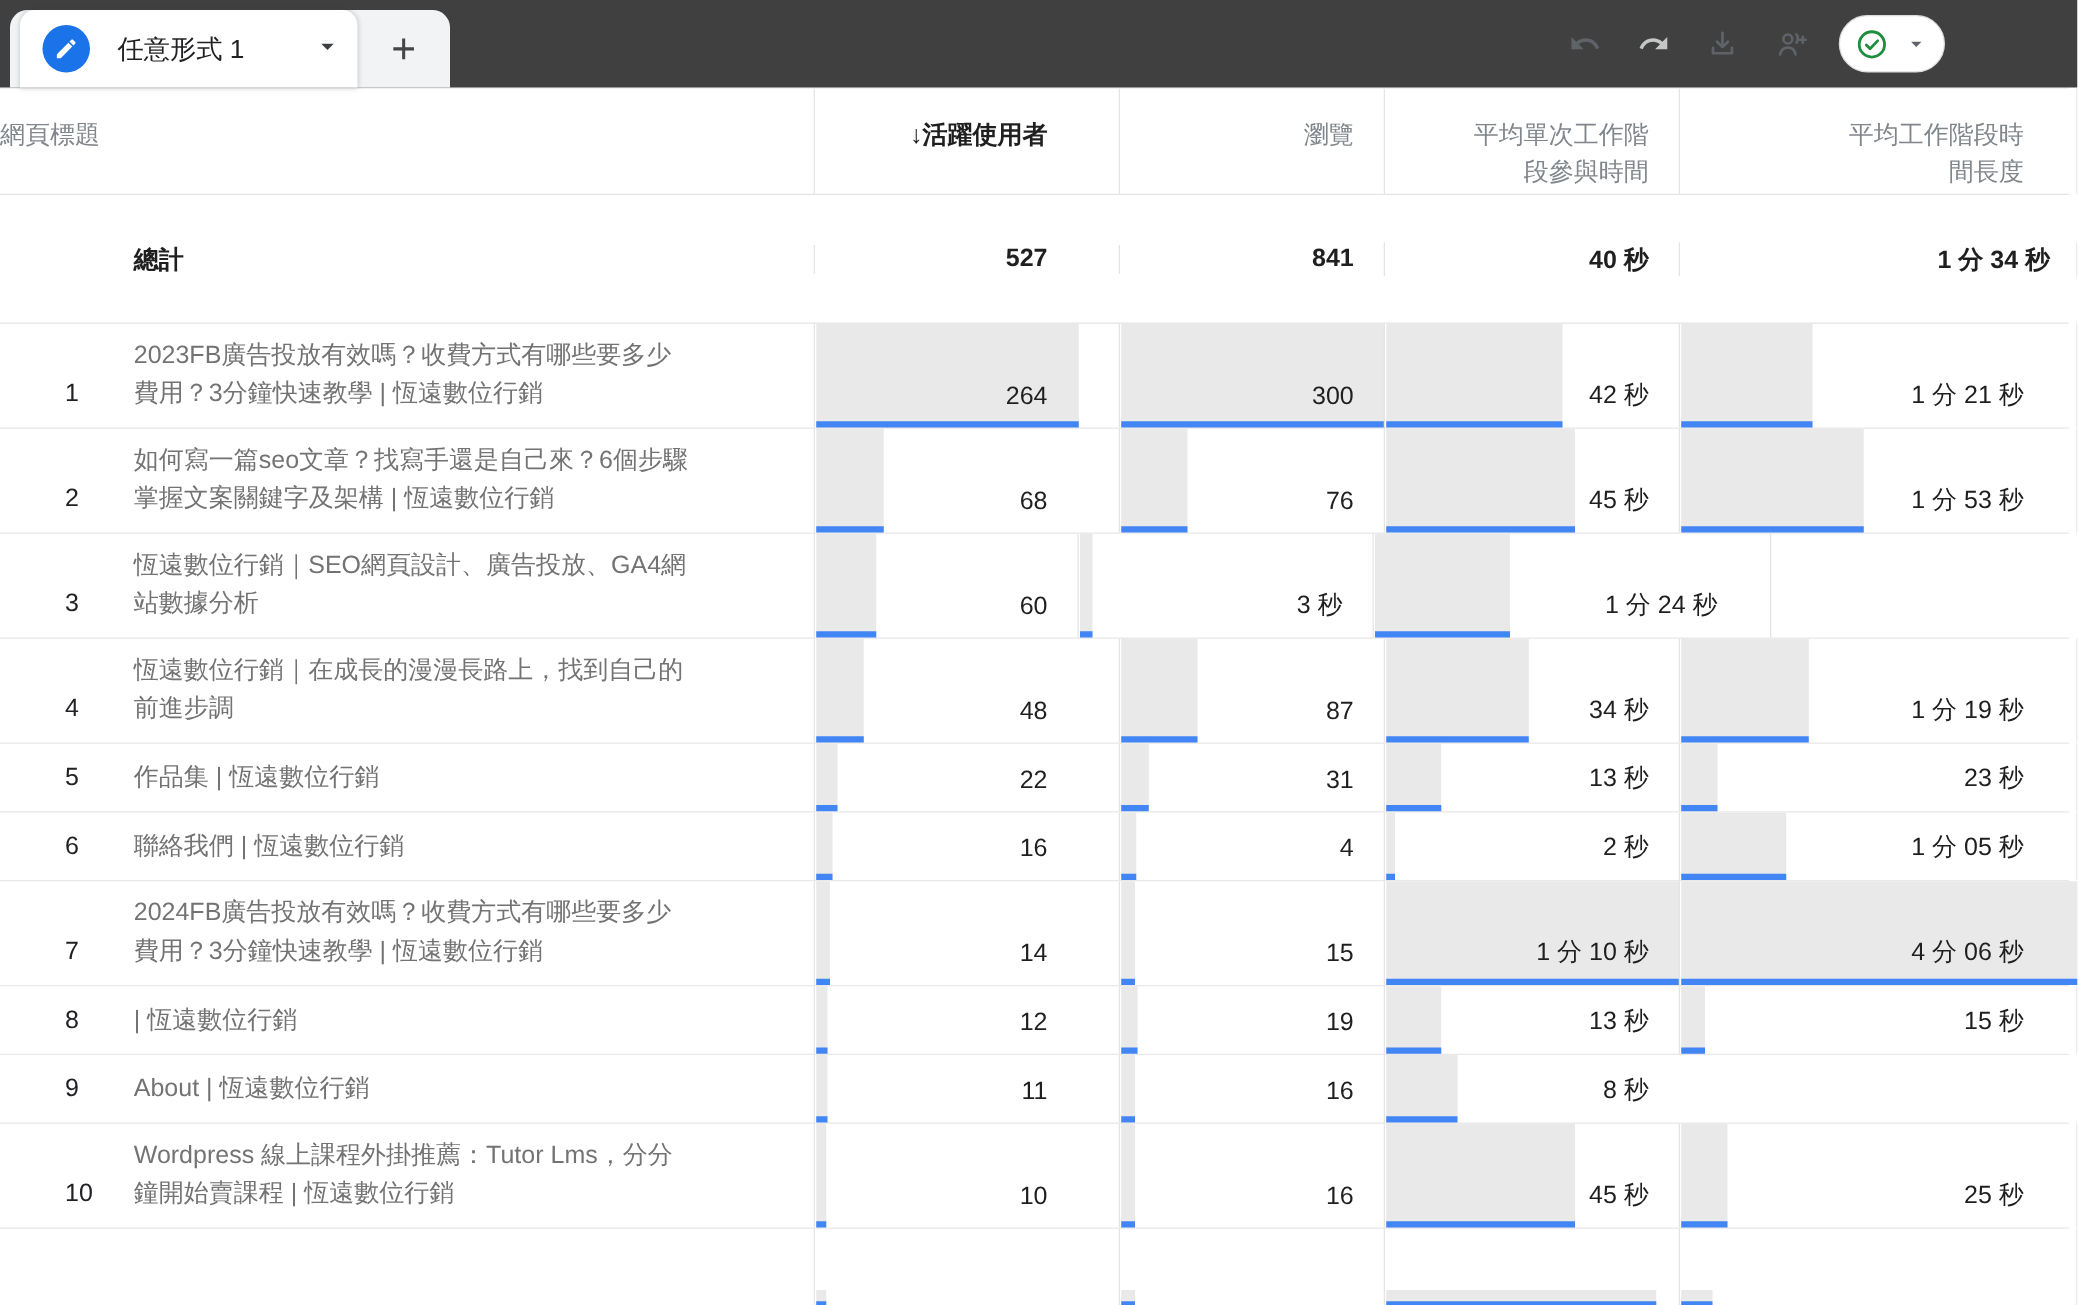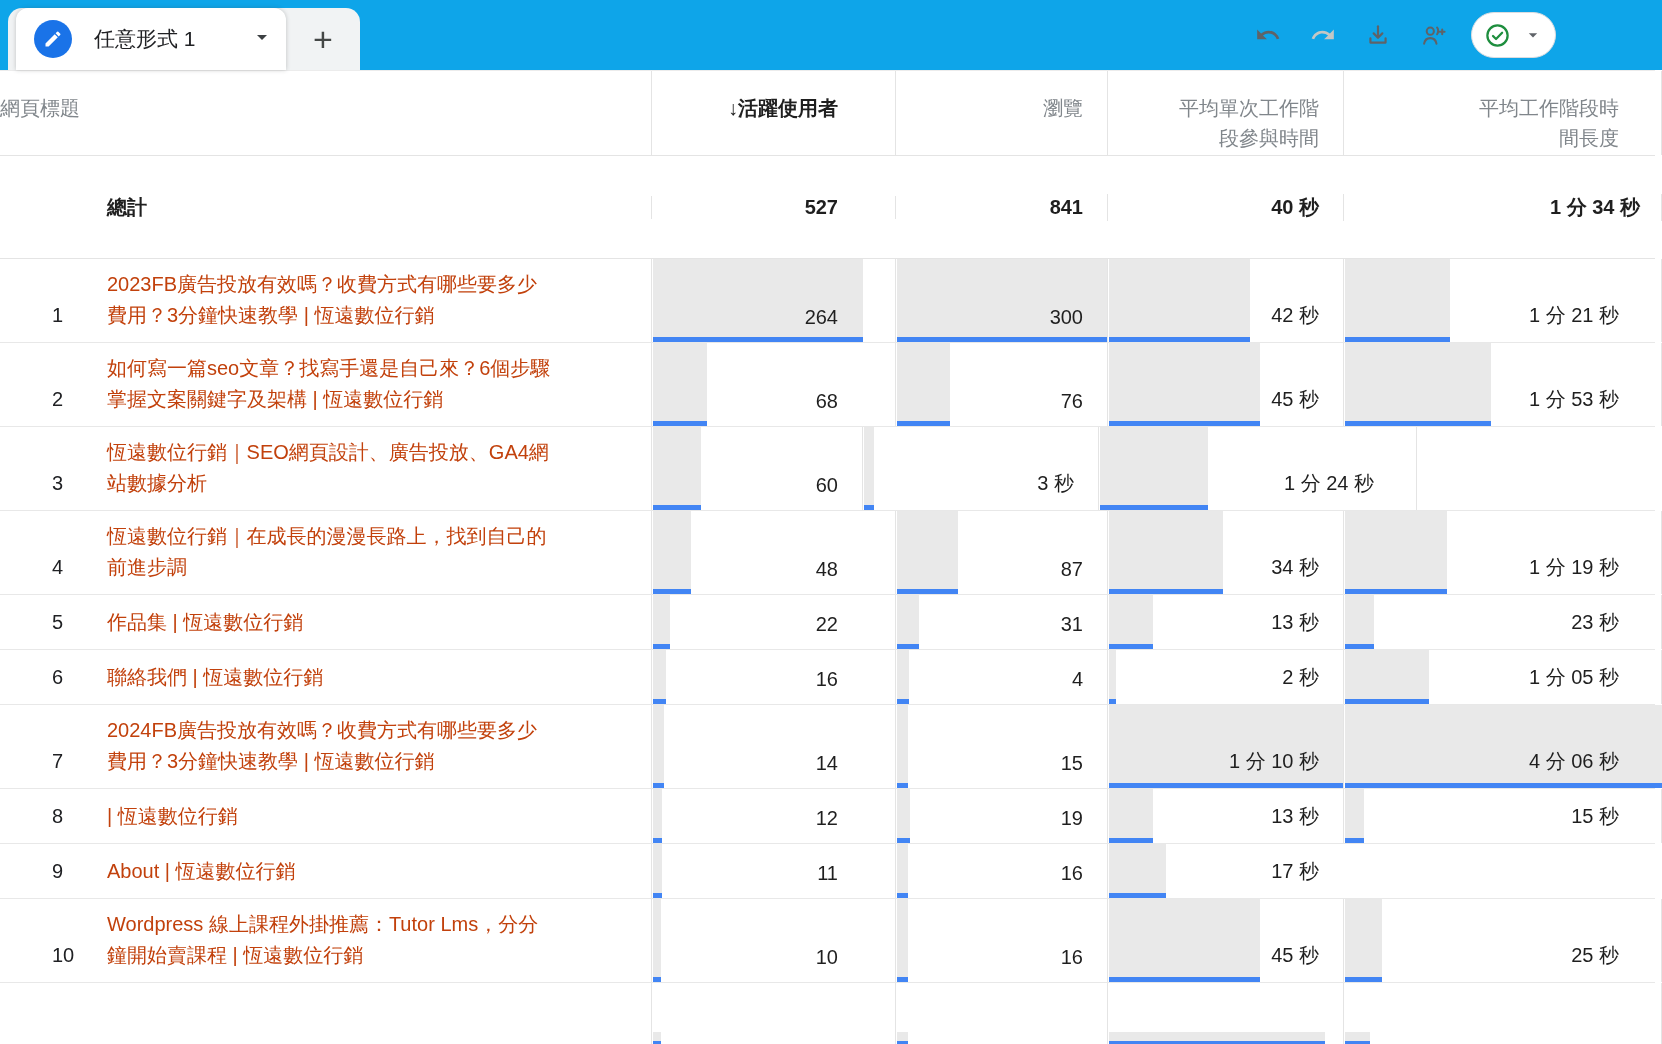--- a/index.html
+++ b/index.html
@@ -6,21 +6,21 @@
     --accent:#4285f4; --barfill:#e9e9e9; --green:#1e8e3e; --tabblue:#1a73e8;
     --icon:#5f6368; --icon-dis:#c4c7c5; --hdr:#80868b; --txt:#1f1f1f; --div:#e4e4e4;
   }
   *{box-sizing:border-box;}
   html,body{margin:0;padding:0;}
   body{
     width:1662px;height:1044px;overflow:hidden;position:relative;background:#fff;
     font-family:"Liberation Sans","DejaVu Sans",sans-serif;color:var(--txt);
   }
   
-  .tabbar{height:70px;position:relative;background:#0ea5e9;}
+  .tabbar{height:70px;position:relative;background:#404040;}
   .tab-strip{position:absolute;left:8px;top:8px;height:62px;width:352px;background:#f1f3f4;
     border-radius:14px 14px 0 0;display:flex;align-items:stretch;}
   .tab{margin-left:8px;width:270px;background:#fff;border-radius:12px 12px 0 0;
     box-shadow:0 0 4px rgba(60,64,67,.28);display:flex;align-items:center;
     padding:0 12px 0 18px;position:relative;z-index:2;}
   .pencil-badge{width:38px;height:38px;border-radius:50%;background:var(--tabblue);
     display:flex;align-items:center;justify-content:center;flex:none;}
   .tab-label{margin-left:22px;font-size:21px;font-weight:500;color:#202124;flex:1;white-space:nowrap;}
   .caret{flex:none;}
   .add-tab{flex:1;display:flex;align-items:center;justify-content:center;
@@ -48,21 +48,21 @@
   
   .totals{height:103px;border-bottom:1px solid var(--div);align-items:center;
     font-weight:700;font-size:20px;}
   .t-label{padding-left:107px;}
   .t-val{text-align:right;padding-right:24px;}
   .t-ses{padding-right:21px;}
   
   .row{border-bottom:1px solid #e8e8e8;position:relative;}
   .title-cell{display:flex;align-items:flex-end;padding:0 20px 11px 52px;}
   .rank{width:30px;flex:none;font-size:20px;color:#202124;line-height:31px;}
-  .title-text{margin-left:25px;font-size:20px;line-height:31px;max-width:445px;color:#c2410c;}
+  .title-text{margin-left:25px;font-size:20px;line-height:31px;max-width:445px;color:#737373;}
   .cell-metric{position:relative;}
   .bar{position:absolute;left:1px;top:0;bottom:0;background:var(--barfill);
     border-bottom:5px solid var(--accent);min-width:7px;z-index:0;}
   .val{position:absolute;right:24px;bottom:13px;font-size:20px;z-index:1;white-space:nowrap;}
   .c-ses .val{right:42px;}
   
   .partial{height:62px;border-bottom:none;}
   .partial .bar{top:auto;height:13px;bottom:0;border-bottom-width:4px;}
 </style>
 </head>
@@ -337,21 +337,21 @@
     <div class="cell c-users cell-metric">
       <div class="bar" style="width: 4.2%;"></div>
       <span class="val">11</span>
     </div>
     <div class="cell c-views cell-metric">
       <div class="bar" style="width: 5.3%;"></div>
       <span class="val">16</span>
     </div>
     <div class="cell c-eng cell-metric">
       <div class="bar" style="width: 24.3%;"></div>
-      <span class="val">17 秒</span>
+      <span class="val">8 秒</span>
     </div>
   </div>
 
   <div class="row flexrow" style="height: 84px;">
     <div class="cell c-title title-cell">
       <span class="rank">10</span>
       <span class="title-text">Wordpress 線上課程外掛推薦：Tutor Lms，分分鐘開始賣課程 | 恆遠數位行銷</span>
     </div>
     <div class="cell c-users cell-metric">
       <div class="bar" style="width: 3.8%;"></div>

